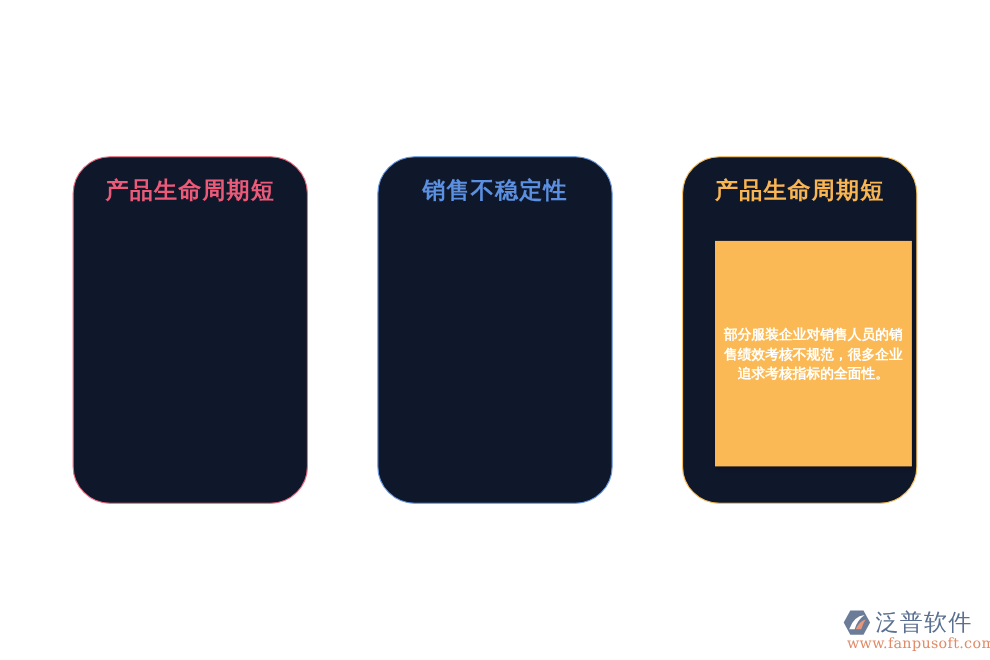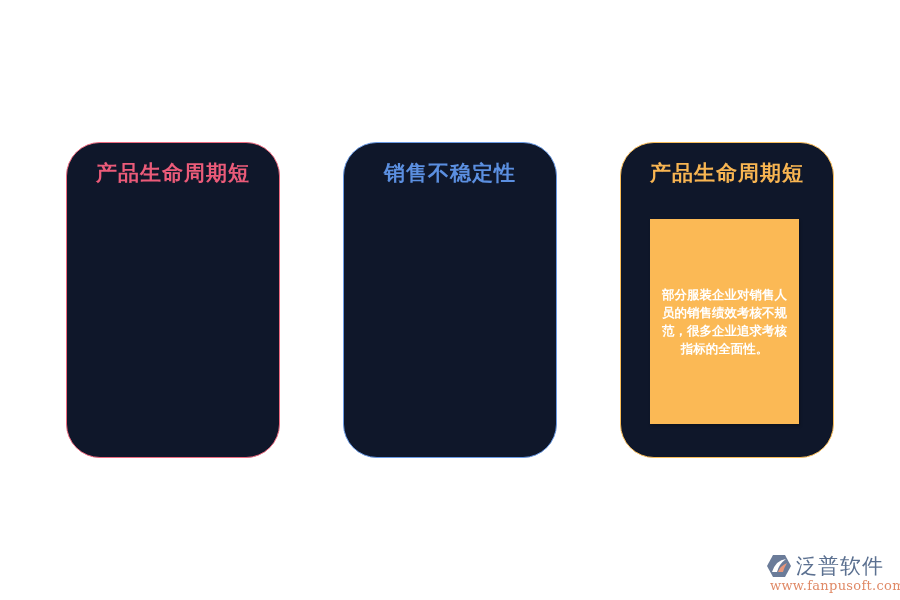--- a/index.html
+++ b/index.html
@@ -25,21 +25,21 @@
     text-align: center; padding: 0 8px; word-break: break-all;
   }
   #card-1 { left: 66px; border-color: #ee6b80; }
   #card-1 .card-title { color: #eb5b79; }
   #card-1 .card-box { left: 30px; width: 170px; background: #d9893c; }
   #card-2 { left: 343px; border-color: #6a9ae4; }
   #card-2 .card-title { color: #5b8fe0; }
   #card-2 .card-box { left: 27px; width: 163px; background: #5f96e6; }
   #card-3 { left: 620px; border-color: #f9bd5a; }
   #card-3 .card-title { color: #f8b552; }
-  #card-3 .card-box { left: 29px; width: 149px; background: #fbb955; }
+  #card-3 .card-box { left: 29px; width: 179px; background: #fbb955; }
 
   .logo { position: absolute; left: 766px; top: 552px; width: 130px; height: 40px; }
   .logo-mark { position: absolute; left: 0; top: 2px; width: 26px; height: 24px; }
   .logo-name {
     position: absolute; left: 30px; top: 0; font-size: 21px; color: #5b7090; letter-spacing: 1px;
     font-family: "DejaVu Sans", sans-serif;
   }
   .logo-url {
     position: absolute; left: 4px; top: 26px; font-size: 13px; color: #e08a67;
     font-family: "DejaVu Serif", serif; letter-spacing: 0.3px;

